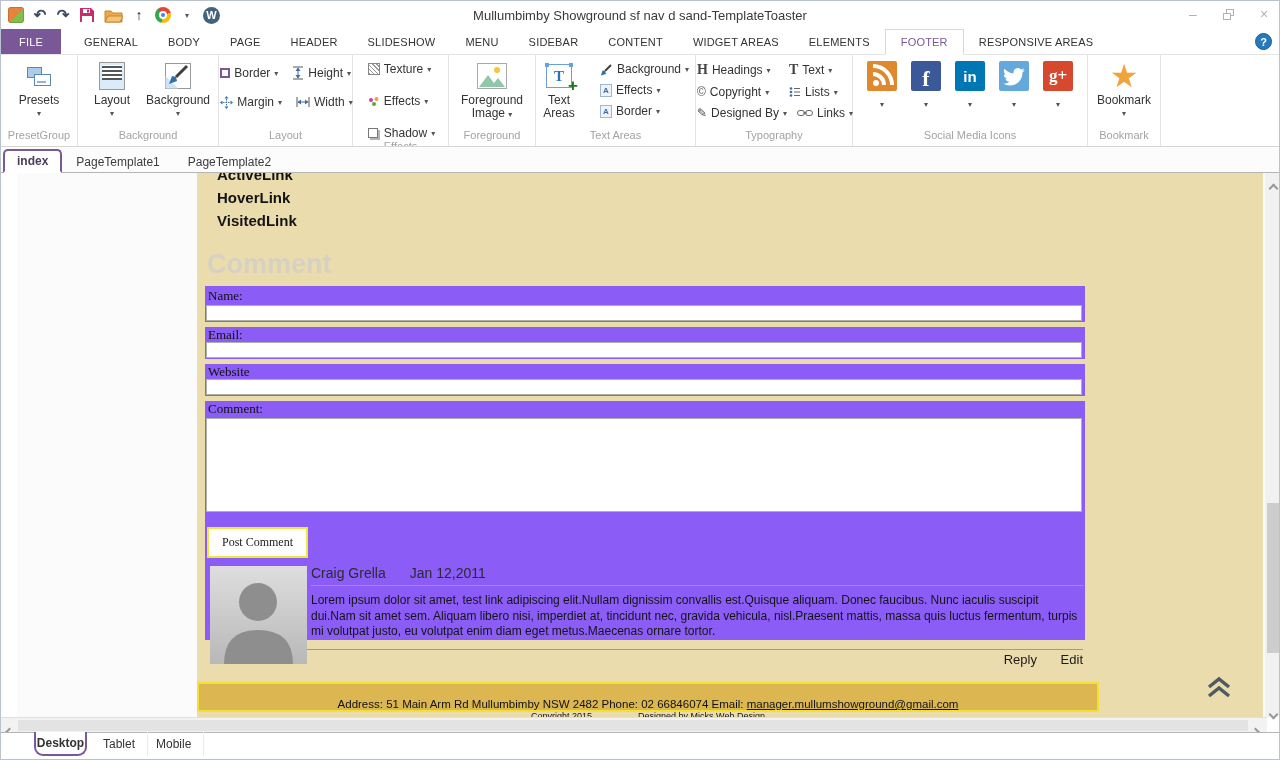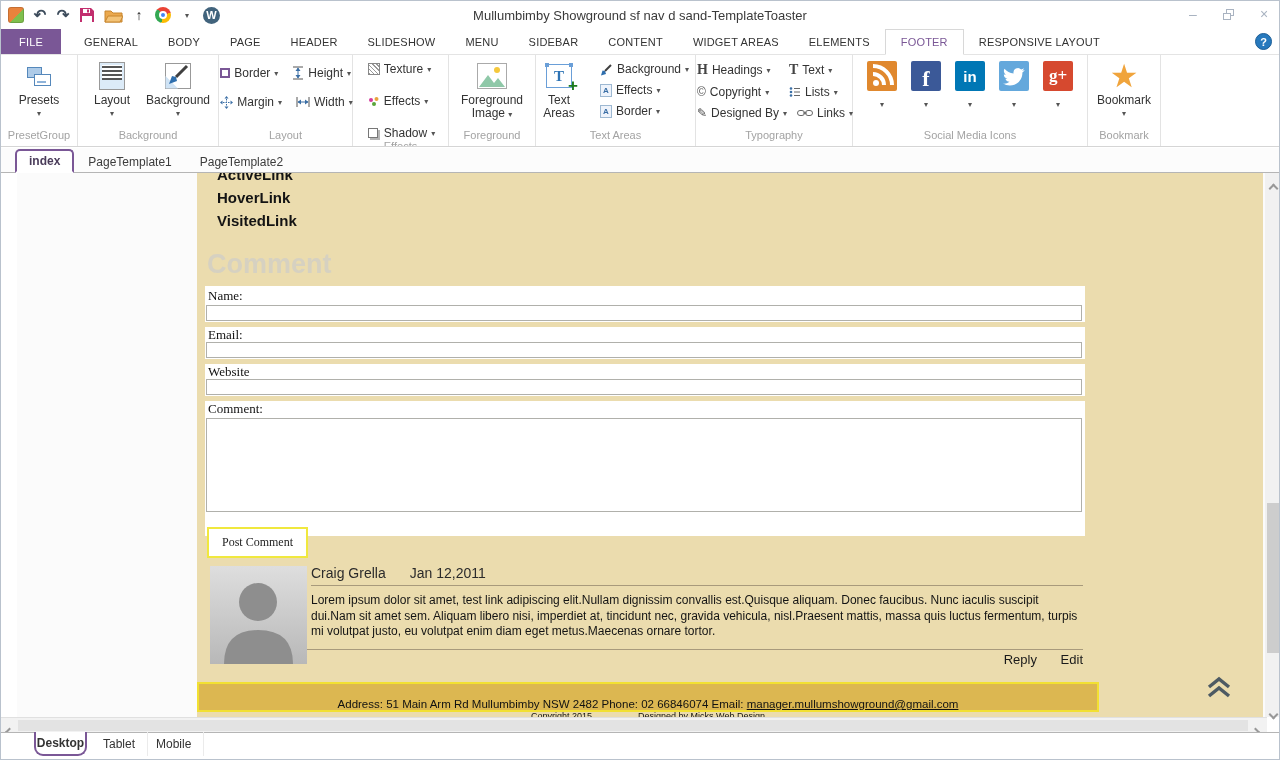--- a/index.html
+++ b/index.html
@@ -69,30 +69,30 @@
   .ta-plus{position:absolute;right:-7px;bottom:-9px;font-style:normal;color:#1c7a1c;font-weight:bold;font-size:17px}
   .soc-row{display:flex;gap:14px;align-items:flex-start;padding-top:6px}
   .soc{display:flex;flex-direction:column;align-items:center;gap:9px}
   .soc-icon{width:30px;height:30px;border-radius:2px;display:flex;align-items:center;justify-content:center;overflow:hidden}
   .soc-icon.fb{background:#3b5998;color:#fff;font-family:"Liberation Serif",serif;font-weight:bold;font-size:22px;padding-top:6px}
   .soc-icon.li{background:#0077b5;color:#fff;font-weight:bold;font-size:15px}
   .soc-icon.gp{background:#d6492f;color:#fff;font-weight:bold;font-size:17px;font-family:"Liberation Serif",serif}
   .starico{font-size:32px;line-height:30px;color:#f0a43c}
 
   
-  .pagetabs{position:absolute;top:147px;left:0;right:0;height:25px;background:#fcfcfc;border-bottom:1px solid #b5b5b5;display:flex;align-items:flex-end;padding-left:14px}
+  .pagetabs{position:absolute;top:147px;left:0;right:0;height:25px;background:#fcfcfc;border-bottom:1px solid #b5b5b5;display:flex;align-items:flex-end;padding-left:2px}
   .ptab{font-size:12px;color:#3c3c3c;padding:4px 14px;margin-bottom:-1px}
   .ptab.active{border:2px solid #7a5796;border-bottom:2px solid #fff;border-radius:5px 5px 0 0;font-weight:bold;color:#4a3c5a;background:#fff;padding:3px 12px}
 
   
   .contentrow{position:absolute;top:172px;left:16px;height:544px;right:0;background:#fbfbfb}
   .canvas{position:absolute;left:180px;top:0;width:1066px;height:544px;background:#ebdcae;overflow:hidden}
   .linkstack{position:absolute;left:20px;top:-10px;font-size:15px;font-weight:bold;color:#141414;line-height:23px}
   .cheading{position:absolute;left:10px;top:76px;font-size:27px;font-weight:bold;color:#d6d1c1}
-  .formblock{position:absolute;left:8px;top:113px;width:880px;height:250px;background:#ffffff}
+  .formblock{position:absolute;left:8px;top:113px;width:880px;height:354px;background:#8b5cf6}
   .flabel{position:absolute;left:3px;font-family:"Liberation Serif",serif;font-size:13px;color:#111}
   .finput{position:absolute;left:1px;width:876px;height:16px;border:1px solid #b0b0ab;background:#fff}
   .fsep{position:absolute;left:0;width:880px;height:5px;background:#ebdcae}
   .ftextarea{position:absolute;left:1px;top:132px;width:876px;height:94px;border:1px solid #b0b0ab;background:#fff;resize:none}
   .postbtn{position:absolute;left:2px;top:241px;width:101px;height:31px;background:#fff;border:2px solid #f0e83e;font-family:"Liberation Serif",serif;font-size:12px;color:#222;display:flex;align-items:center;justify-content:center}
   .avatar{position:absolute;left:13px;top:393px;width:97px;height:98px;background:linear-gradient(180deg,#dedede,#b8b8b8);overflow:hidden}
   .cmeta{position:absolute;left:114px;top:392px;font-size:14px;color:#2b2b2b;display:flex;gap:24px}
   .chr1{position:absolute;left:114px;top:412px;width:772px;height:0;border-top:1px solid #a89a7c}
   .cbody{position:absolute;left:114px;top:420px;width:772px;font-size:12px;line-height:15.5px;color:#141414}
   .chr2{position:absolute;left:110px;top:476px;width:776px;height:0;border-top:1px solid #a89a7c}
@@ -179,21 +179,21 @@
     <div class="rtab">BODY</div>
     <div class="rtab">PAGE</div>
     <div class="rtab">HEADER</div>
     <div class="rtab">SLIDESHOW</div>
     <div class="rtab">MENU</div>
     <div class="rtab">SIDEBAR</div>
     <div class="rtab">CONTENT</div>
     <div class="rtab">WIDGET AREAS</div>
     <div class="rtab">ELEMENTS</div>
     <div class="rtab active">FOOTER</div>
-    <div class="rtab">RESPONSIVE LAYOUT</div>
+    <div class="rtab">RESPONSIVE AREAS</div>
     <div class="tb-spacer"></div>
     <div class="helpbtn">?</div>
   </div>
 
   <div class="ribbon">
 
     <div class="rgroup" style="width:77px">
       <div class="rg-body">
         <div class="rbtn-lg">
           <div class="icbox">

